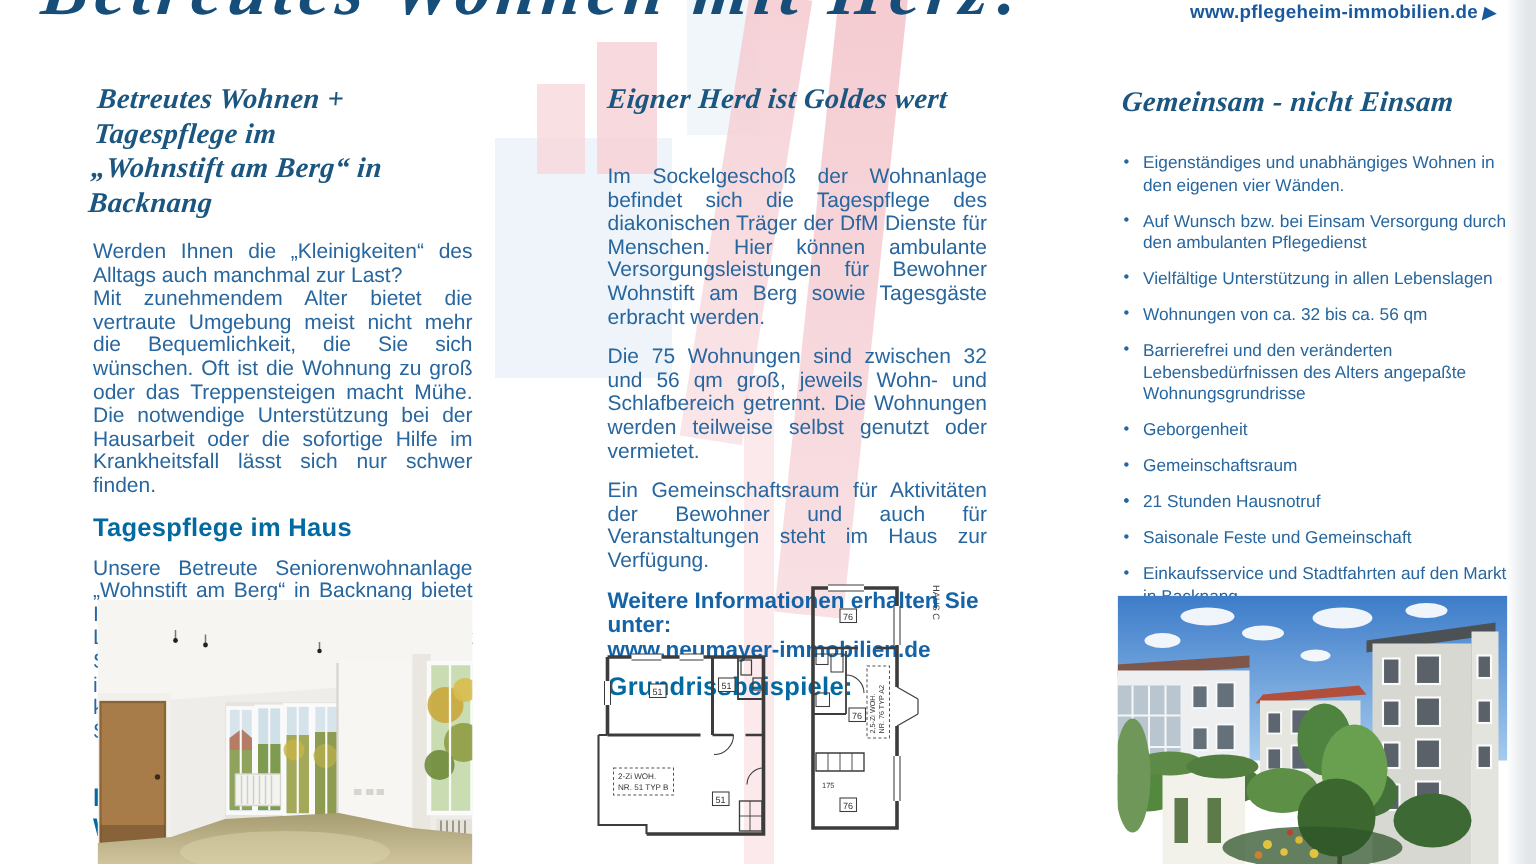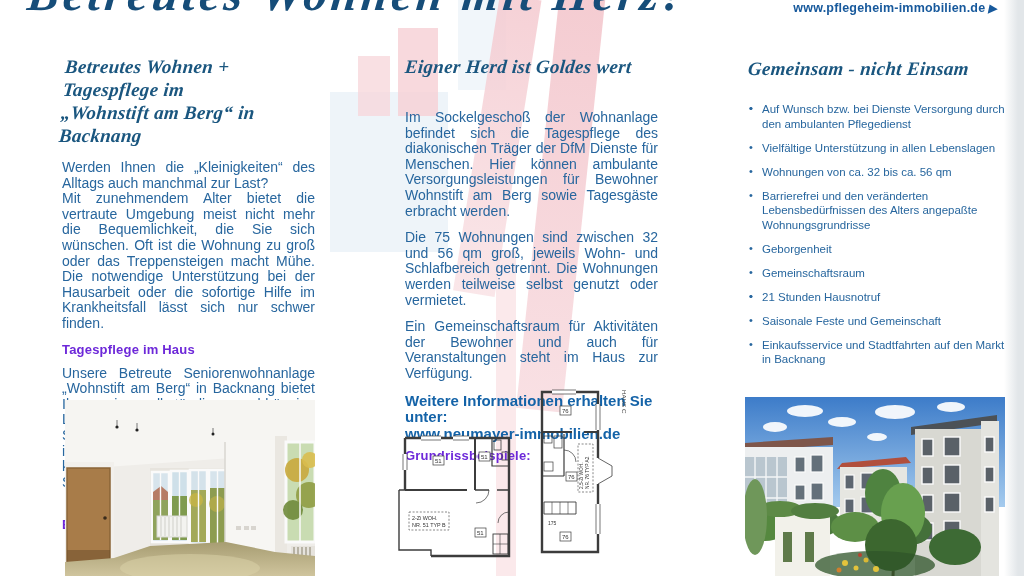--- a/index.html
+++ b/index.html
@@ -38,21 +38,21 @@
   .col-right{left:748px;width:257px;top:57px;}
 
   h2.script{font-family:"Liberation Serif",serif;font-style:italic;font-weight:bold;
             color:#1A567F;font-size:19px;line-height:23px;margin:0;
             transform:skewX(-5deg);letter-spacing:.3px;white-space:nowrap;}
   .col-left h2.script{margin-bottom:13px;white-space:normal;}
   .col-mid h2.script{margin-bottom:32px;}
   .col-right h2.script{margin-bottom:22px;}
 
   p.body{font-size:14px;line-height:15.6px;text-align:justify;color:#27669E;margin:0 0 11px;}
-  h3.sub{font-size:13px;font-weight:bold;color:#6d28d9;margin:0 0 9px;letter-spacing:.2px;}
+  h3.sub{font-size:17px;font-weight:bold;color:#0369a1;margin:0 0 9px;letter-spacing:.2px;}
   .col-left p.first{margin-bottom:10px;}
   .col-left p.second{margin-bottom:27px;}
   .info-bold{font-size:15px;font-weight:bold;color:#1463A8;line-height:16.5px;margin:2px 0 6px;}
   .info-bold .lnk{color:#1463A8;text-decoration:none;}
 
   ul.bullets{list-style:none;margin:0;padding:0;}
   ul.bullets li{position:relative;padding-left:14px;font-size:11.5px;line-height:14.5px;
                 color:#27669E;margin-bottom:9.5px;}
   ul.bullets .dot{position:absolute;left:1px;top:-1px;font-size:11px;}
 
@@ -172,22 +172,22 @@
       <rect x="42" y="60" width="15" height="48" fill="#fff" stroke="#555" stroke-width=".7" stroke-dasharray="2 1.6"></rect>
       <text font-size="4.8" fill="#333" transform="translate(47 105) rotate(-90)">2,5-Zi WOH.</text>
       <text font-size="4.8" fill="#333" transform="translate(53 105) rotate(-90)">NR. 76 TYP A2</text>
       <text font-size="6.2" fill="#444" transform="translate(86 6) rotate(90)">HAUS C</text>
     </svg>
   </div>
 
   <div class="col col-right">
     <h2 class="script">Gemeinsam - nicht Einsam</h2>
     <ul class="bullets">
-      <li><span class="dot">•</span></li>
-      <li><span class="dot">•</span><span>Auf Wunsch bzw. bei Dienste Versorgung durch den ambulanten Pflegedienst</span></li>
+      <li><span class="dot">•</span><span>Eigenständiges und unabhängiges Wohnen in den eigenen vier Wänden.</span></li>
+      <li><span class="dot">•</span><span>Auf Wunsch bzw. bei Einsam Versorgung durch den ambulanten Pflegedienst</span></li>
       <li><span class="dot">•</span><span>Vielfältige Unterstützung in allen Lebenslagen</span></li>
       <li><span class="dot">•</span><span>Wohnungen von ca. 32 bis ca. 56 qm</span></li>
       <li><span class="dot">•</span><span>Barrierefrei und den veränderten Lebensbedürfnissen des Alters angepaßte Wohnungsgrundrisse</span></li>
       <li><span class="dot">•</span><span>Geborgenheit</span></li>
       <li><span class="dot">•</span><span>Gemeinschaftsraum</span></li>
       <li><span class="dot">•</span></li>
       <li><span class="dot">•</span><span>21 Stunden Hausnotruf</span></li>
       <li><span class="dot">•</span><span>Saisonale Feste und Gemeinschaft</span></li>
       <li><span class="dot">•</span><span>Einkaufsservice und Stadtfahrten auf den Markt in Backnang</span></li>
     </ul>

